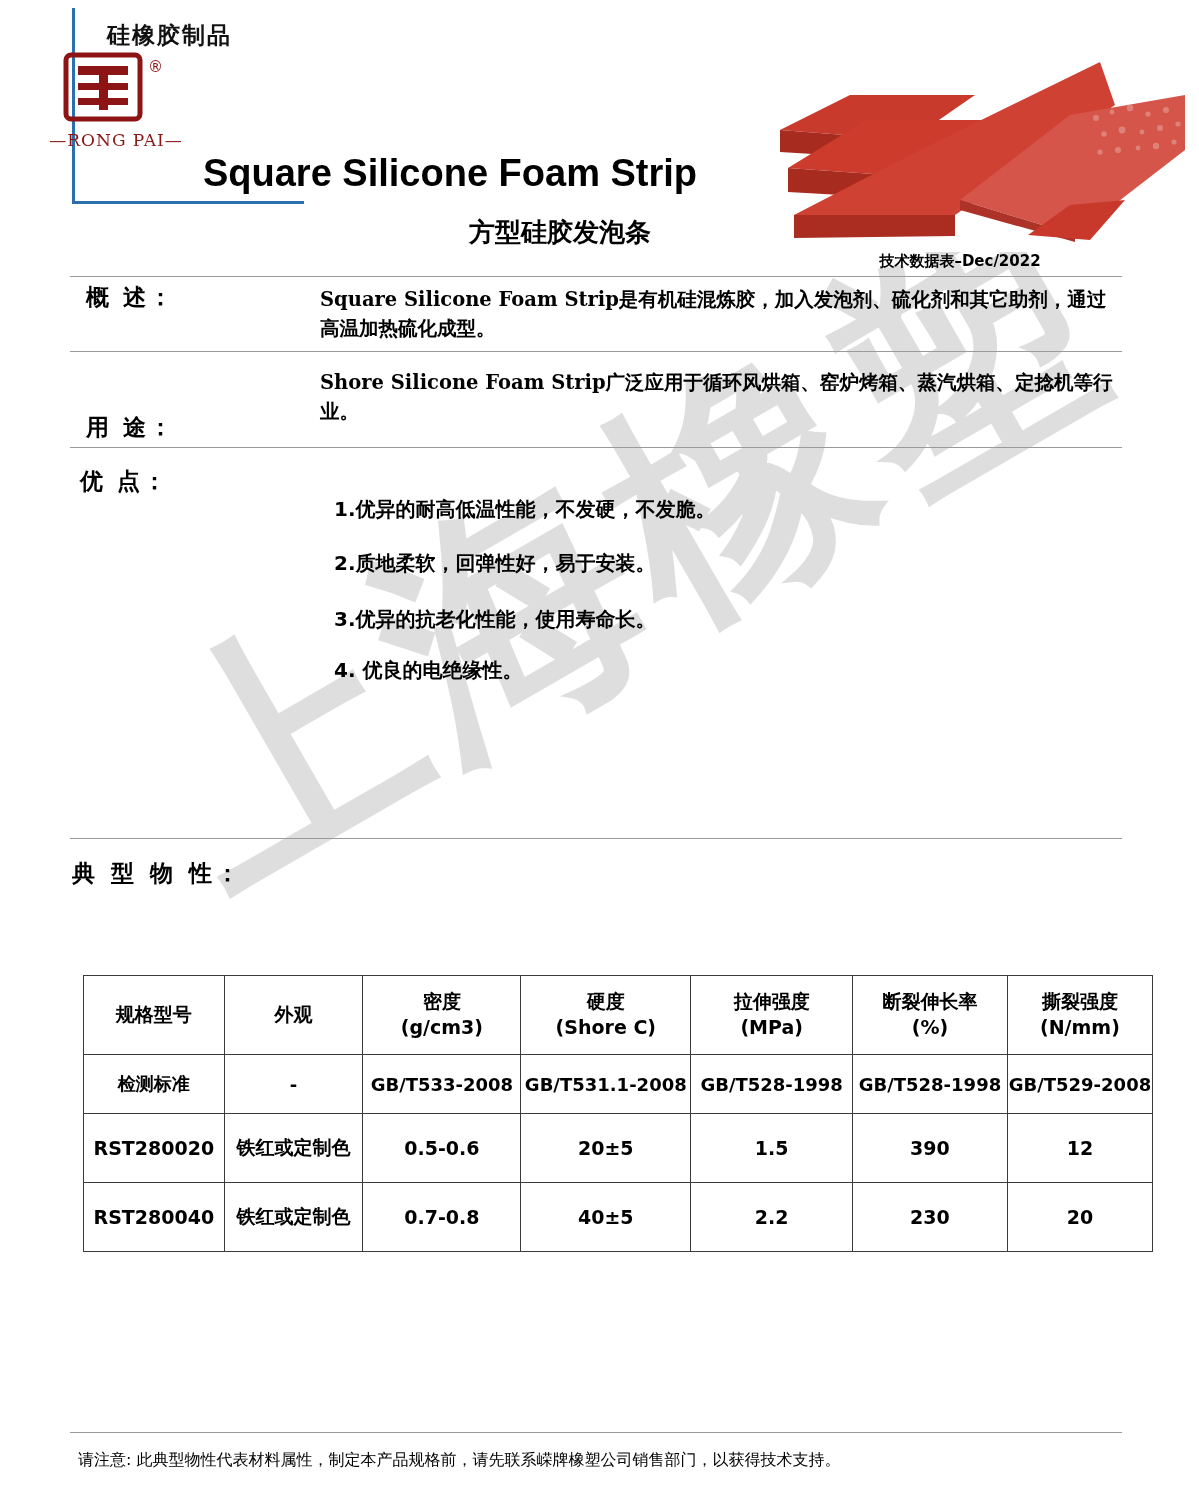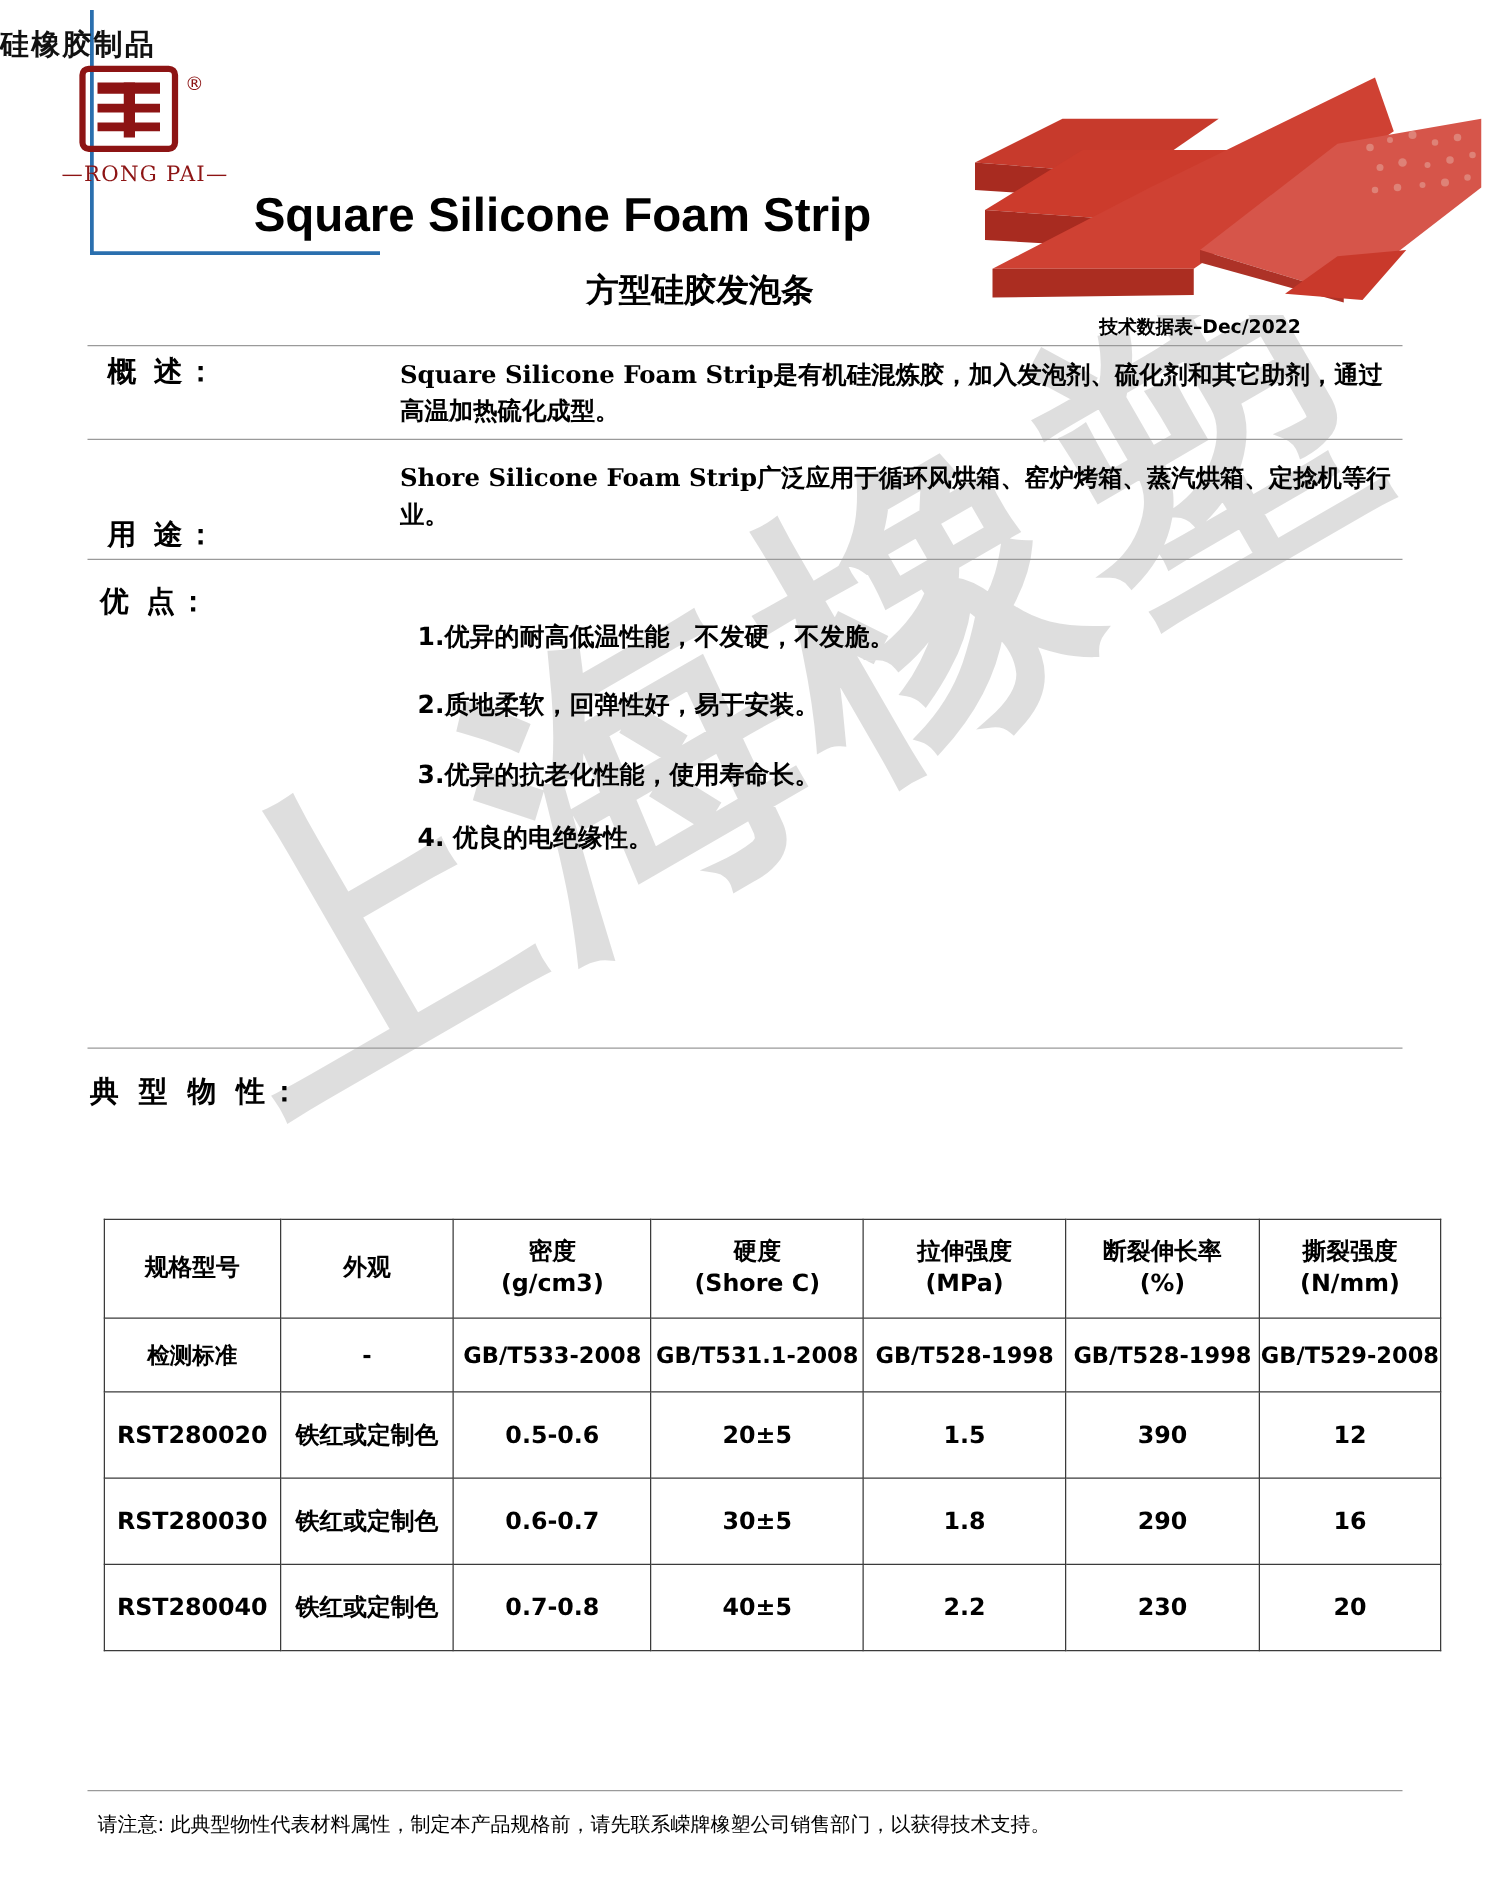--- a/index.html
+++ b/index.html
@@ -55,21 +55,21 @@
     width: 232px;
     height: 196px;
     border-left: 3px solid #2a6fae;
     border-bottom: 3px solid #2a6fae;
     box-sizing: border-box;
   }
   #logo-top-text {
     position: absolute;
     left: 0; top: 20px;
     width: 232px;
-    text-align: left;
+    text-align: right;
     font-family: "DejaVu Sans", sans-serif;
     font-size: 23px;
     font-weight: bold;
     letter-spacing: 2px;
     color: #111;
   }
   #logo-seal {
     position: absolute;
     left: 62px;
     top: 52px;
@@ -377,29 +377,20 @@
     <tr>
       <td>RST280020</td>
       <td>铁红或定制色</td>
       <td>0.5-0.6</td>
       <td>20±5</td>
       <td>1.5</td>
       <td>390</td>
       <td>12</td>
     </tr>
     <tr>
-      <td>RST280030</td>
-      <td>铁红或定制色</td>
-      <td>0.6-0.7</td>
-      <td>30±5</td>
-      <td>1.8</td>
-      <td>290</td>
-      <td>16</td>
-    </tr>
-    <tr>
       <td>RST280040</td>
       <td>铁红或定制色</td>
       <td>0.7-0.8</td>
       <td>40±5</td>
       <td>2.2</td>
       <td>230</td>
       <td>20</td>
     </tr>
   </tbody>
 </table>

